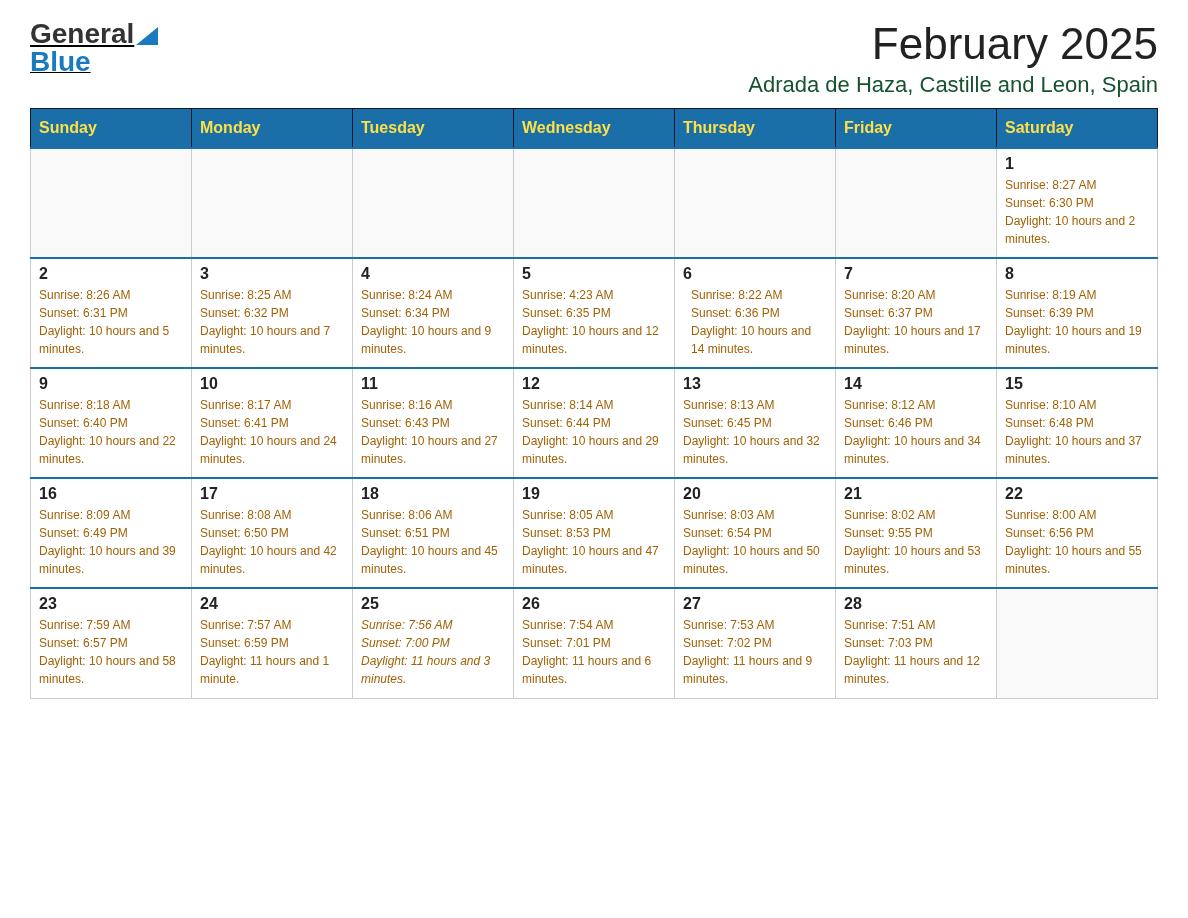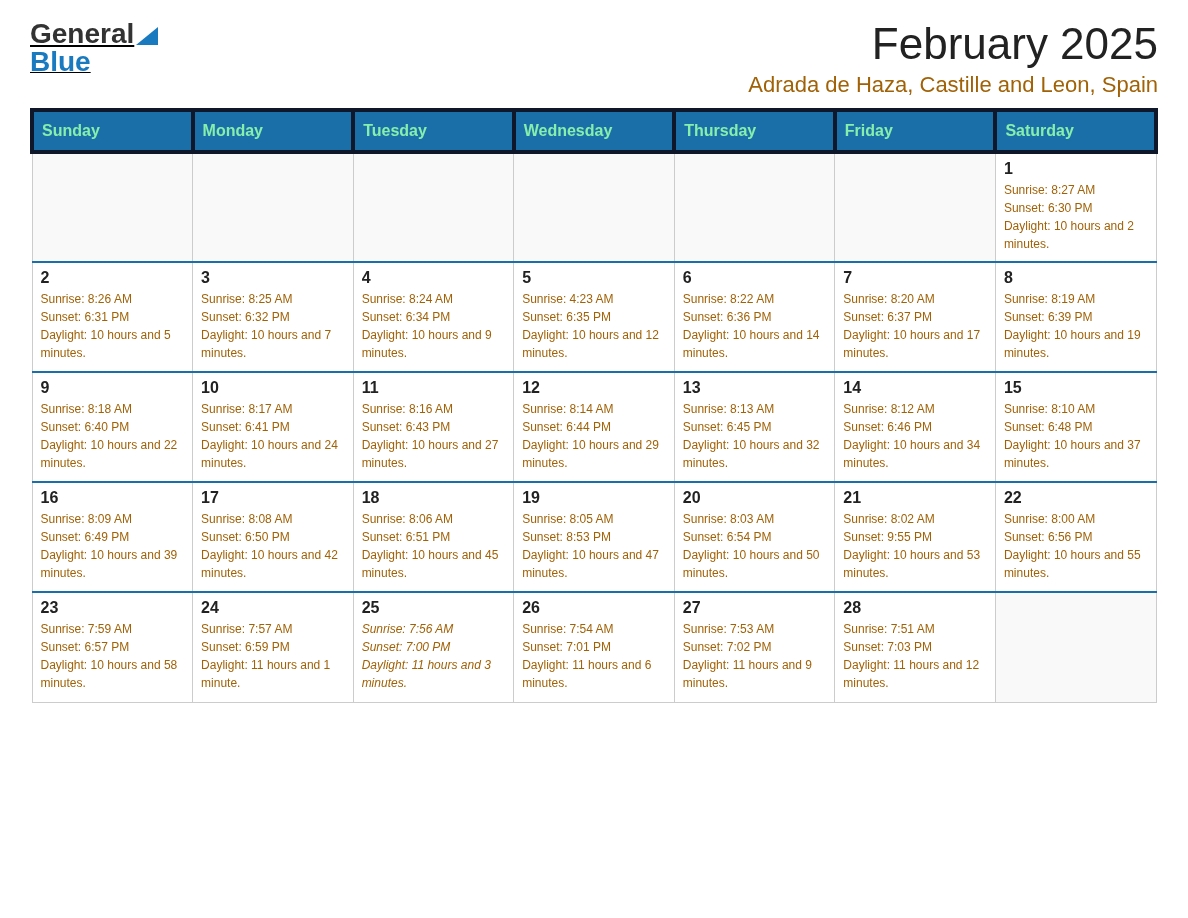--- a/index.html
+++ b/index.html
@@ -38,37 +38,37 @@
       text-align: right;
     }
     .month-title {
       font-size: 44px;
       font-weight: normal;
       color: #222;
       line-height: 1.1;
     }
     .location {
       font-size: 22px;
-      color: #a16207;
+      color: #14532d;
       margin-top: 4px;
       text-align: center;
     }
     .calendar {
       width: 100%;
       border-collapse: collapse;
       margin-top: 10px;
     }
     .calendar th {
       background-color: #1a6fa8;
-      color: #86efac;
+      color: #fde047;
       font-size: 16px;
       font-weight: bold;
       padding: 10px 8px;
       text-align: left;
-      border: 4px solid #0f172a;
+      border: 1px solid #0f172a;
     }
     .calendar td {
       vertical-align: top;
       border: 1px solid #ccc;
       padding: 6px 8px;
       font-size: 12.5px;
       color: #333;
       width: calc(100% / 7);
       min-height: 110px;
       height: 110px;
@@ -173,21 +173,21 @@
 Daylight: 10 hours and 9 minutes.</div>
         </td>
         <td>
           <span class="day-number">5</span>
           <div class="day-info" style="white-space: pre-line;">Sunrise: 4:23 AM
 Sunset: 6:35 PM
 Daylight: 10 hours and 12 minutes.</div>
         </td>
         <td>
           <span class="day-number">6</span>
-          <div class="day-info" style="white-space: pre-line;">Sunrise: 8:22 AM
+          <div class="day-info" style="white-space: pre-line; margin-left: 8px;">Sunrise: 8:22 AM
 Sunset: 6:36 PM
 Daylight: 10 hours and 14 minutes.</div>
         </td>
         <td>
           <span class="day-number">7</span>
           <div class="day-info" style="white-space: pre-line;">Sunrise: 8:20 AM
 Sunset: 6:37 PM
 Daylight: 10 hours and 17 minutes.</div>
         </td>
         <td>

